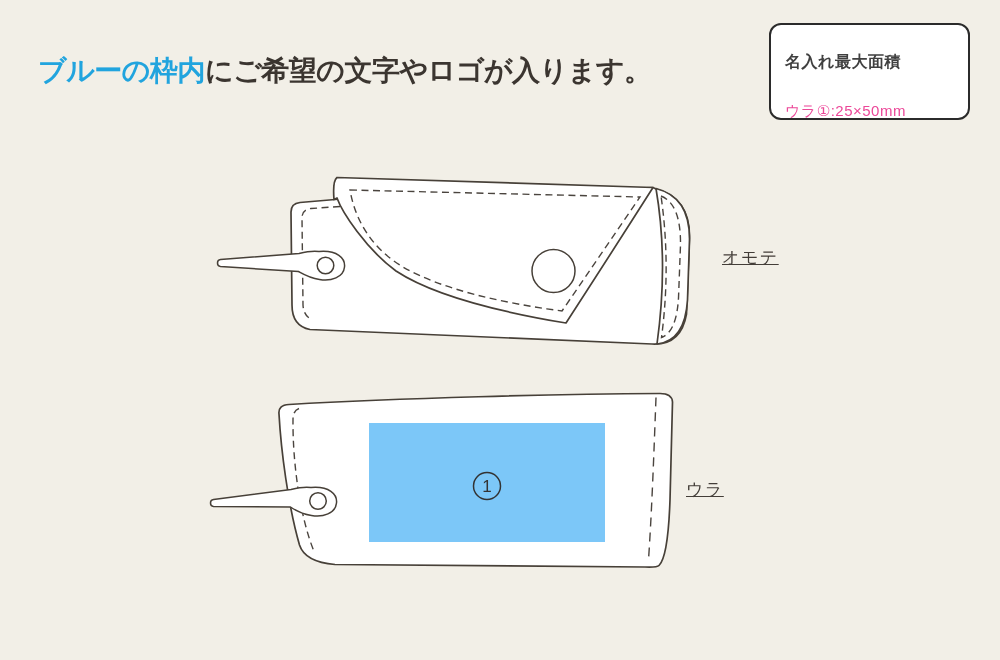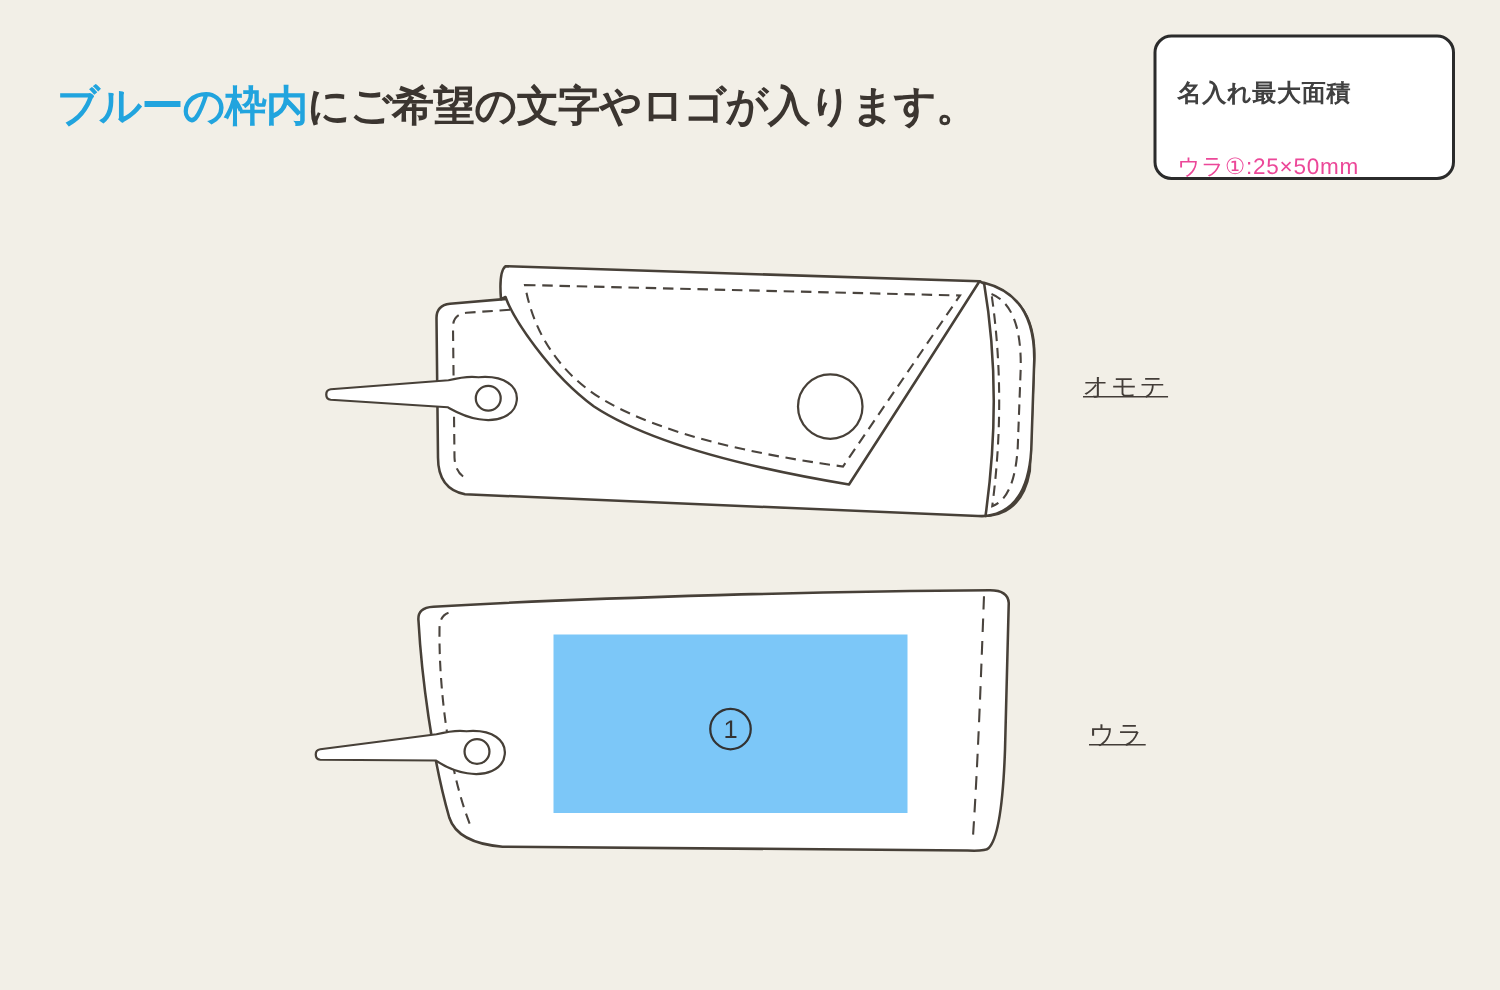--- a/index.html
+++ b/index.html
@@ -27,21 +27,21 @@
   }
   .info-detail{
     position:absolute;left:14px;top:65px;
     font-size:15px;color:#ec4899;letter-spacing:0.5px;margin-top:12px;
   }
   .view-label{
     position:absolute;
     font-size:17px;color:#433d38;letter-spacing:1.5px;white-space:nowrap;text-decoration:underline;
   }
   .label-front{left:722px;top:246px;}
-  .label-back{left:726px;top:478px;}
+  .label-back{left:686px;top:478px;}
   svg{position:absolute;display:block;}
   .svg-front{left:210px;top:165px;}
   .svg-back{left:205px;top:385px;}
   .outline{fill:#ffffff;stroke:#474038;stroke-width:1.7;stroke-linejoin:round;}
   .stitch{fill:none;stroke:#4a443e;stroke-width:1.4;stroke-dasharray:7 4.5;stroke-linecap:butt;}
   .stitch-long{stroke-dasharray:9 6;}
   .thin{stroke-width:1.5;}
   .marker-circle{fill:none;stroke:#333333;stroke-width:1.5;}
   .marker-digit{
     font-family:"Liberation Sans","DejaVu Sans",sans-serif;

